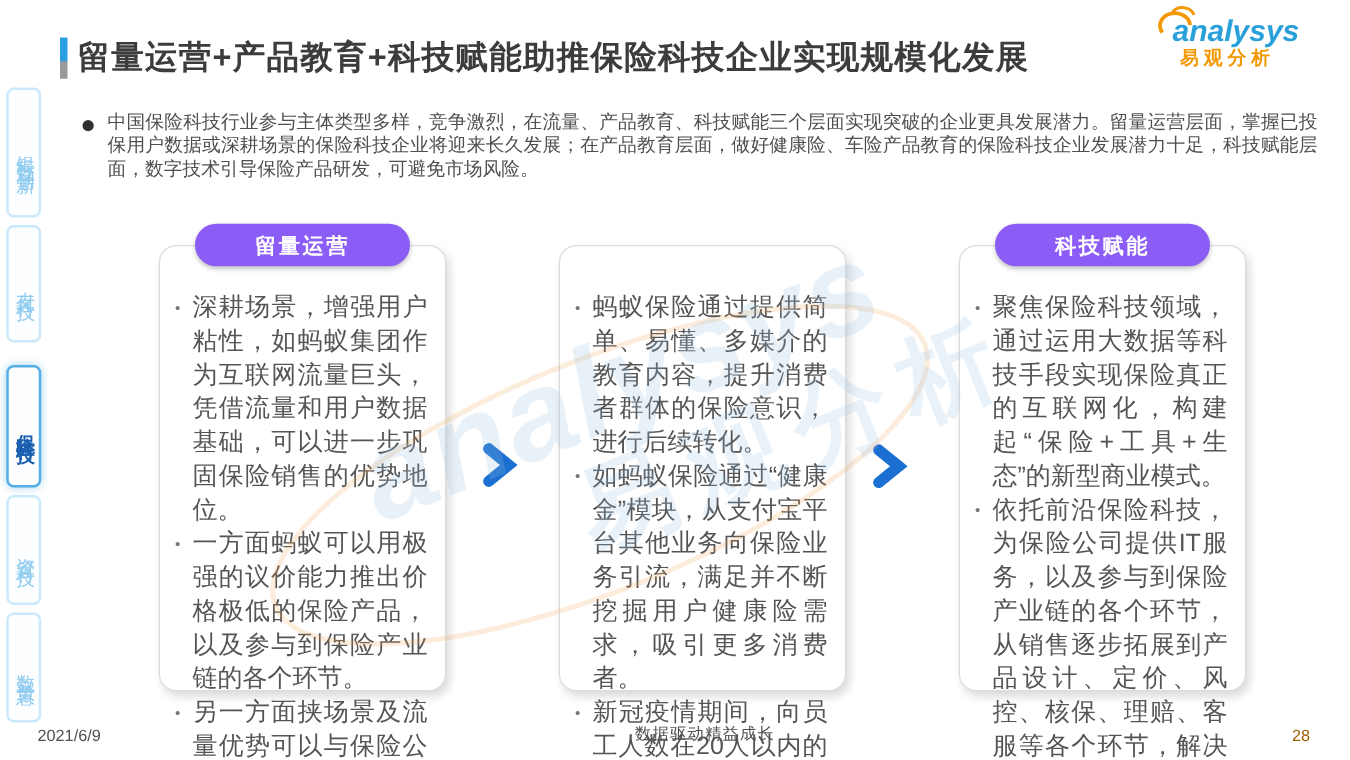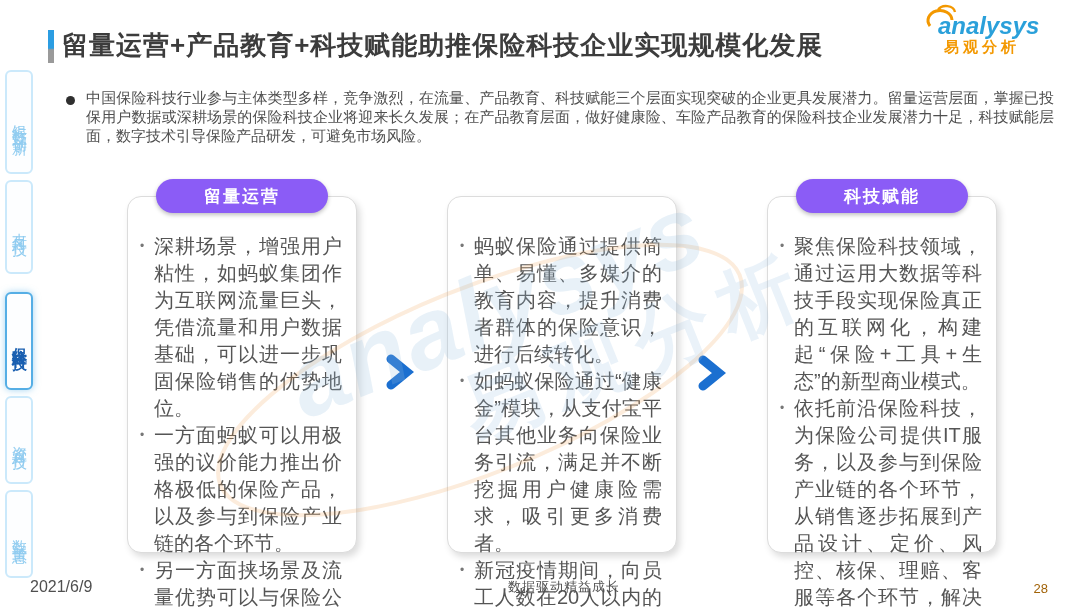--- a/index.html
+++ b/index.html
@@ -77,21 +77,21 @@
     position:absolute; left:0; top:0; width:1080px; height:608px;
     pointer-events:none; z-index:6; overflow:hidden;
   }
   .wm-group { position:absolute; left:290px; top:230px; transform:rotate(-22deg); }
   .wm-en { font-size:100px; font-weight:bold; font-style:italic;
            color:rgba(150,190,225,.22); letter-spacing:2px; }
   .wm-cn { font-size:78px; font-weight:bold; color:rgba(150,190,225,.20);
            letter-spacing:14px; margin:-18px 0 0 150px; }
   .wm-ellipse { position:absolute; left:180px; top:230px; }
   
-  .footer-date { position:absolute; left:30px; bottom:12px; font-size:16px; color:#4f4f4f; }
+  .footer-date { position:absolute; left:30px; bottom:12px; font-size:13px; color:#4f4f4f; }
   .footer-slogan { position:absolute; left:0; right:0; bottom:12px; text-align:center;
                    font-size:13px; color:#4f4f4f; letter-spacing:1px;padding-left:48px; }
   .footer-page { position:absolute; right:32px; bottom:12px; font-size:13px; color:#a16207; }
 </style>
 </head>
 <body>
 
 <div class="side-tab" style="top:70px;height:104px;">
   <span>银行数字创新</span>
 </div>

